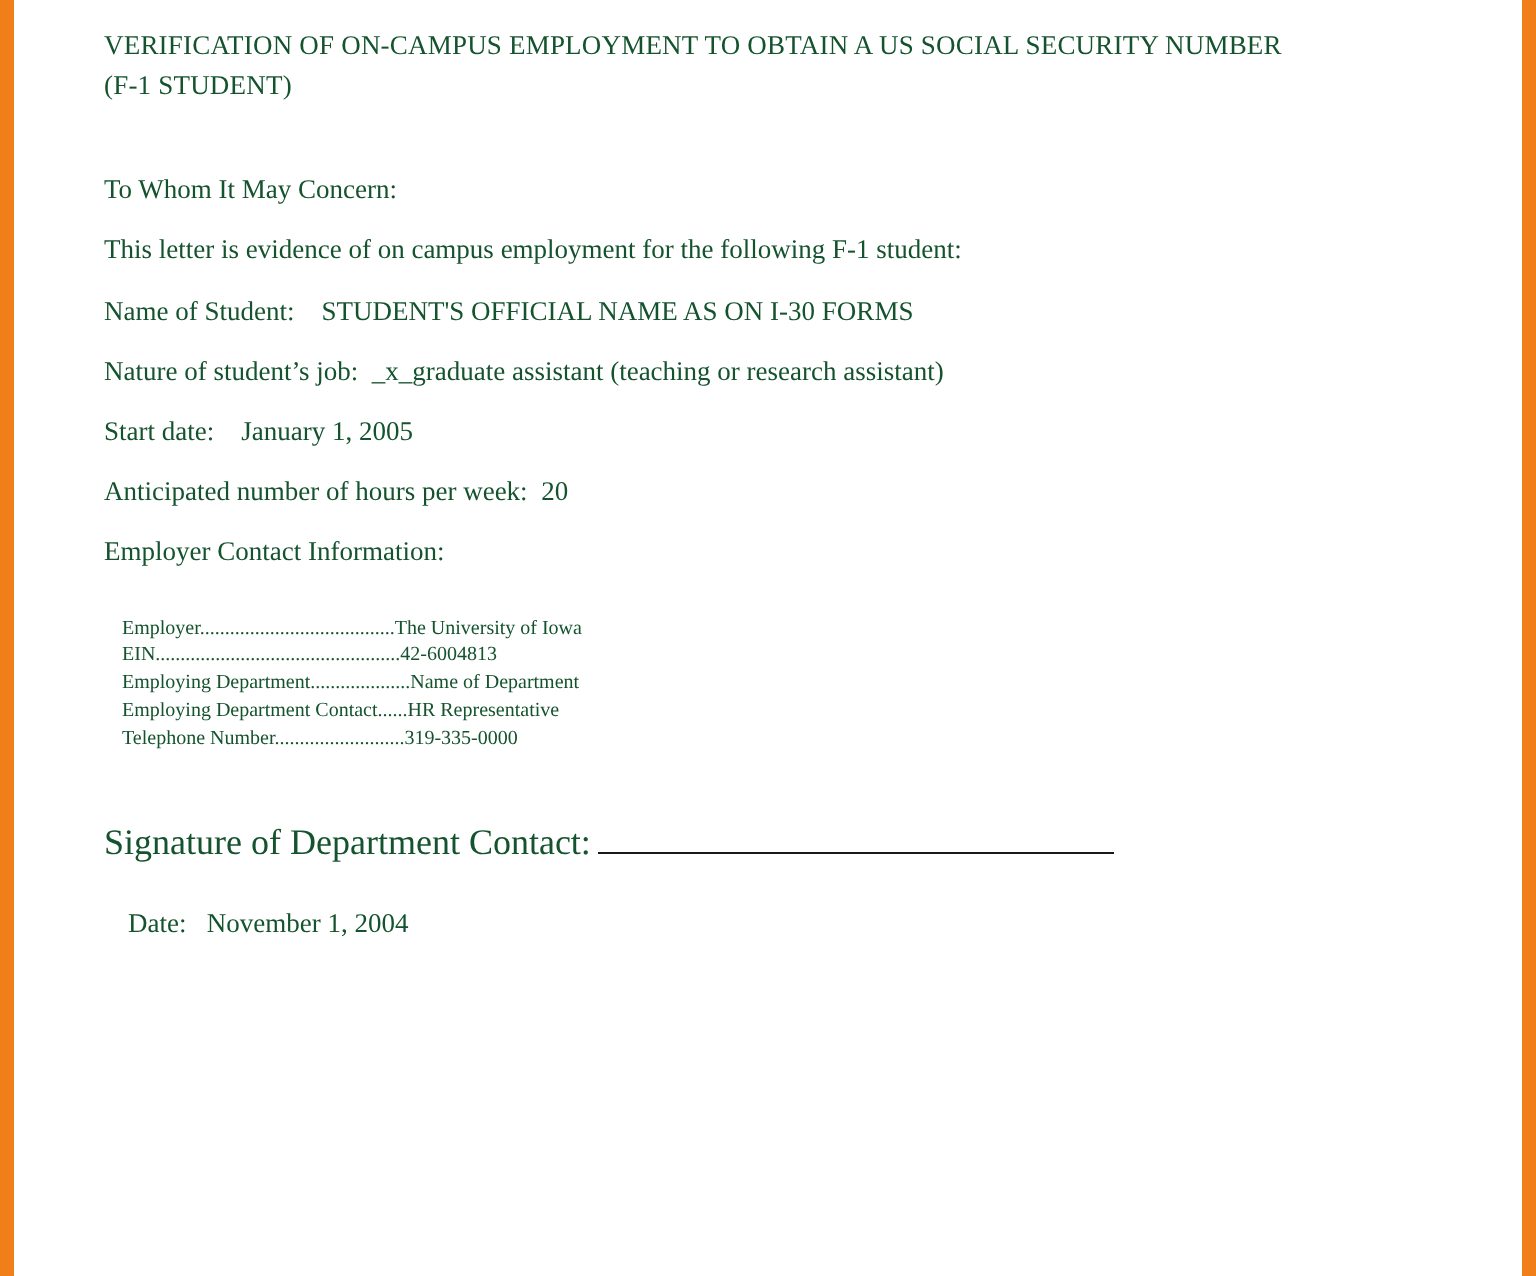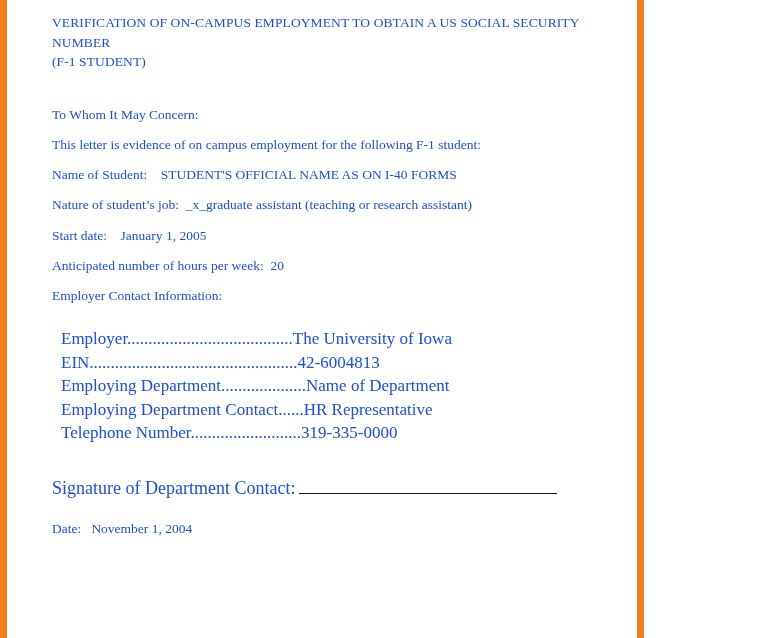--- a/index.html
+++ b/index.html
@@ -2,27 +2,27 @@
 <html><head>
 <meta charset="utf-8">
 <style>
   html, body {
     margin: 0;
     padding: 0;
     background: #ffffff;
   }
   .page {
     position: relative;
-    width: 644px;
+    width: 768px;
     height: 638px;
     background: #ffffff;
     box-sizing: border-box;
     overflow: hidden;
     font-family: "Liberation Serif", serif;
-    color: #1d4ed8;
+    color: #14532d;
   }
   .edge-left {
     position: absolute;
     left: 0;
     top: 0;
     width: 7px;
     height: 100%;
     background: #f07f1a;
   }
   .edge-right {
@@ -63,21 +63,21 @@
     white-space: pre;
   }
   .indent-sub {
     display: block;
     padding-left: 146px;
     white-space: pre;
   }
   .contact-block {
     margin-top: 22px;
     padding-left: 9px;
-    font-size: 17px;
+    font-size: 10px;
     line-height: 1.38;
   }
   .contact-line {
     margin: 0;
     white-space: pre;
   }
   .sig-line {
     margin-top: 34px;
     font-size: 18px;
     white-space: pre;
@@ -87,20 +87,21 @@
     width: 258px;
     border-bottom: 1px solid #1a1a1a;
     height: 0.8em;
     vertical-align: baseline;
     margin-left: 4px;
   }
   .date-line {
     margin-top: 22px;
     font-size: 13.5px;
     white-space: pre;
+    margin-left: 12px;
   }
 </style>
 </head>
 <body>
 
 <div class="page">
 
   <div class="edge-left"></div>
   <div class="edge-right"></div>
 
@@ -114,21 +115,21 @@
     <div class="spacer-lg"></div>
 
     <p class="para">To Whom It May Concern:</p>
 
     <div class="spacer-md"></div>
 
     <p class="para">This letter is evidence of on campus employment for the following F-1 student:</p>
 
     <div class="spacer-md"></div>
 
-    <p class="row"><span>Name of Student:</span>    <span>STUDENT'S OFFICIAL NAME AS ON I-40 FORMS</span></p>
+    <p class="row"><span>Name of Student:</span>    <span>STUDENT'S OFFICIAL NAME AS ON I-30 FORMS</span></p>
 
     <div class="spacer-md"></div>
 
     <p class="row"><span>Nature of student’s job:</span>  <span>_x_graduate assistant (teaching or research assistant)</span></p>
 
     <div class="spacer-md"></div>
 
     <p class="row"><span>Start date:</span>    <span>January 1, 2005</span></p>
 
     <div class="spacer-md"></div>

